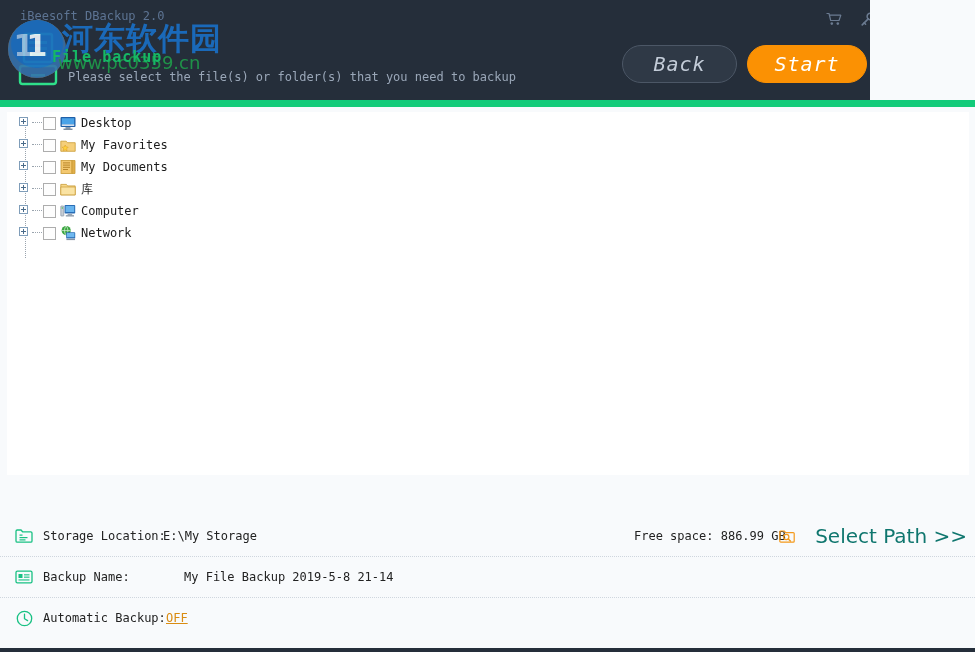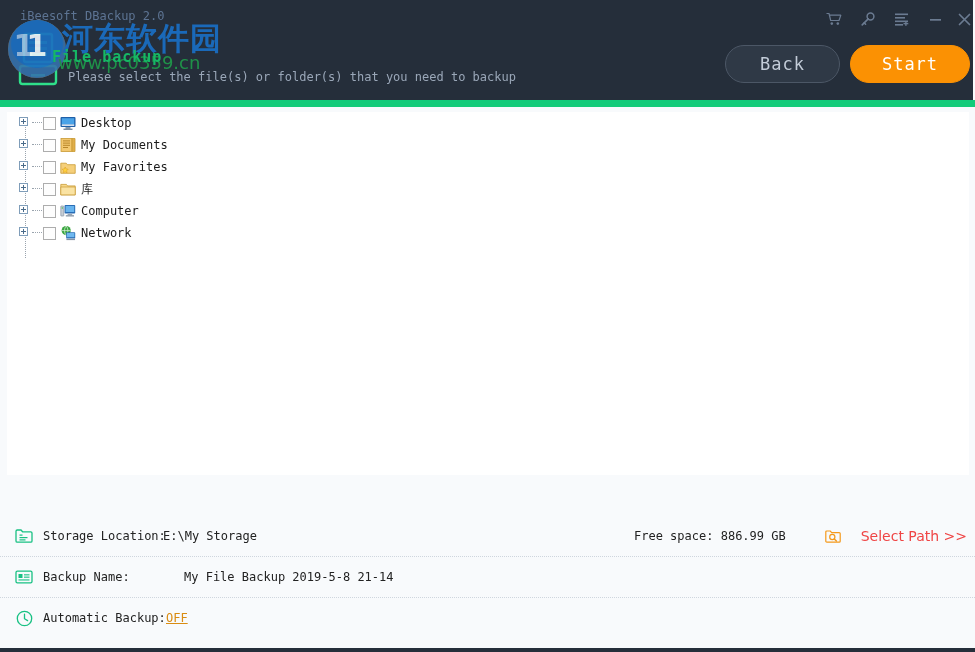--- a/index.html
+++ b/index.html
@@ -20,21 +20,21 @@
     height: 652px;
     position: relative;
     background: #f8fafc;
     overflow: hidden;
   }
 
   
   .header {
     position: absolute;
     left: 0; top: 0;
-    width: 973px;
+    width: 870px;
     height: 100px;
     background: #252e3a;
     overflow: hidden;
   }
   .titlebar {
     position: absolute;
     left: 0; top: 0;
     width: 975px; height: 30px;
   }
   .win-title {
@@ -120,24 +120,25 @@
   }
 
   
   .btn {
     position: absolute;
     height: 38px;
     border-radius: 19px;
     display: flex;
     align-items: center;
     justify-content: center;
-    font-size: 17px;
+    font-size: 20px;
     letter-spacing: 1px;
     cursor: pointer;
     box-sizing: border-box;
+    font-style: italic;
   }
   .btn-back {
     right: 133px; top: 45px;
     width: 115px;
     background: #2f3946;
     border: 1px solid #4c5766;
     color: #c3ccd8;
   }
   .btn-start {
     right: 3px; top: 45px;
@@ -274,23 +275,23 @@
     left: 634px;
     white-space: nowrap;
     color: #222222;
   }
   .selpath {
     position: absolute;
     right: 8px;
     display: flex;
     align-items: center;
     gap: 20px;
-    color: #ef4444;
+    color: #0f766e;
     font-family: "DejaVu Sans", "Liberation Sans", sans-serif;
-    font-size: 14px;
+    font-size: 20px;
     cursor: pointer;
     white-space: nowrap;
   }
   .auto-off {
     color: #d98c12;
     text-decoration: underline;
     cursor: pointer;
     position: absolute;
     left: 166px;
   }
@@ -395,52 +396,52 @@
           <div class="ticon">
             <svg width="16" height="16" viewBox="0 0 16 16" style="display:block">
               <rect x="0.5" y="2" width="15" height="10" rx="1" fill="#1e5fa8"></rect>
               <rect x="1.8" y="3.2" width="12.4" height="6.2" fill="#4aa3e8"></rect>
               <rect x="1.8" y="9.4" width="12.4" height="1.5" fill="#e8eef5"></rect>
               <rect x="5.5" y="12" width="5" height="2" fill="#8a9bad"></rect>
               <rect x="3.5" y="13.6" width="9" height="1.4" fill="#7b8ca0"></rect>
             </svg>
           </div>
           <div class="tlabel">Desktop</div>
+        </div>
+        <div class="tree-row">
+          <div class="expander">
+            <div class="box"></div>
+          </div>
+          <div class="dots"></div>
+          <div class="chk"></div>
+          <div class="ticon">
+            <svg width="16" height="16" viewBox="0 0 16 16" style="display:block">
+              <path d="M0.8 4.2 h5.4 l1.3 1.5 h7.7 v8.6 H0.8 z" fill="#f5cf7a" stroke="#c99a34" stroke-width="0.8"></path>
+              <path d="M5.2 8.0 l0.9 1.9 2.1 0.3 -1.5 1.5 0.35 2.1 -1.85 -1 -1.85 1 0.35 -2.1 -1.5 -1.5 2.1 -0.3 z" fill="#ffd23f" stroke="#d89a1e" stroke-width="0.5"></path>
+            </svg>
+          </div>
+          <div class="tlabel">My Favorites</div>
         </div>
         <div class="tree-row">
           <div class="expander">
             <div class="box"></div>
           </div>
           <div class="dots"></div>
           <div class="chk"></div>
           <div class="ticon">
             <svg width="16" height="16" viewBox="0 0 16 16" style="display:block">
               <rect x="1" y="1.5" width="11" height="13" fill="#f3c870" stroke="#c99a34" stroke-width="0.8"></rect>
               <rect x="3" y="3.4" width="7" height="1" fill="#b8862a"></rect>
               <rect x="3" y="5.6" width="7" height="1" fill="#b8862a"></rect>
               <rect x="3" y="7.8" width="7" height="1" fill="#b8862a"></rect>
               <rect x="3" y="10" width="5" height="1" fill="#b8862a"></rect>
               <path d="M12 1.5 h3 v13 h-3 z" fill="#e0ae4a" stroke="#c99a34" stroke-width="0.8"></path>
             </svg>
           </div>
           <div class="tlabel">My Documents</div>
-        </div>
-        <div class="tree-row">
-          <div class="expander">
-            <div class="box"></div>
-          </div>
-          <div class="dots"></div>
-          <div class="chk"></div>
-          <div class="ticon">
-            <svg width="16" height="16" viewBox="0 0 16 16" style="display:block">
-              <path d="M0.8 4.2 h5.4 l1.3 1.5 h7.7 v8.6 H0.8 z" fill="#f5cf7a" stroke="#c99a34" stroke-width="0.8"></path>
-              <path d="M5.2 8.0 l0.9 1.9 2.1 0.3 -1.5 1.5 0.35 2.1 -1.85 -1 -1.85 1 0.35 -2.1 -1.5 -1.5 2.1 -0.3 z" fill="#ffd23f" stroke="#d89a1e" stroke-width="0.5"></path>
-            </svg>
-          </div>
-          <div class="tlabel">My Favorites</div>
         </div>
         <div class="tree-row">
           <div class="expander">
             <div class="box"></div>
           </div>
           <div class="dots"></div>
           <div class="chk"></div>
           <div class="ticon">
             <svg width="16" height="16" viewBox="0 0 16 16" style="display:block">
               <path d="M0.8 3.4 h5.6 l1.2 1.5 h7.6 v9 H0.8 z" fill="#f7d98a" stroke="#c99a34" stroke-width="0.8"></path>

